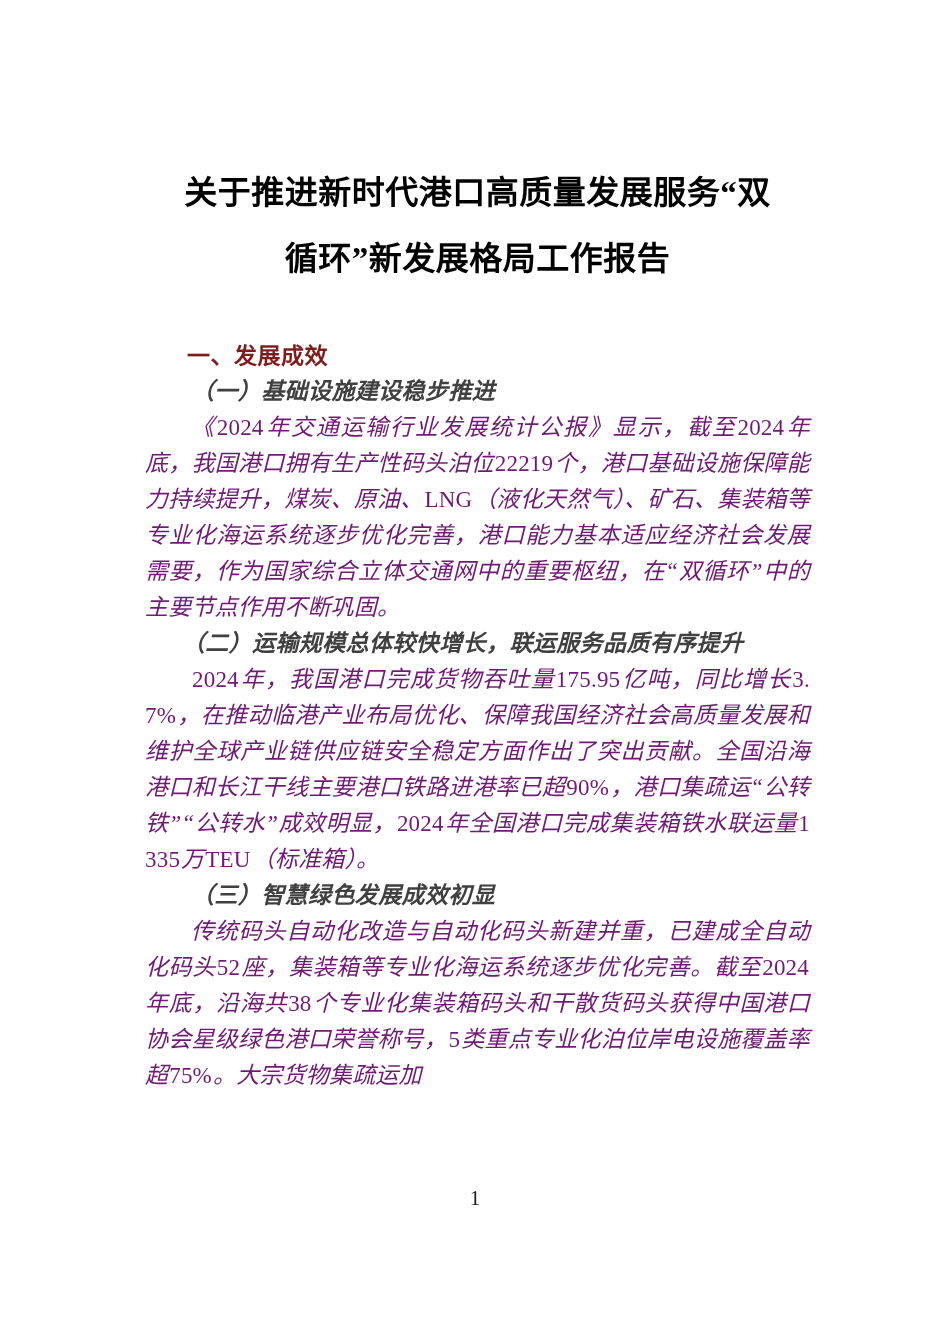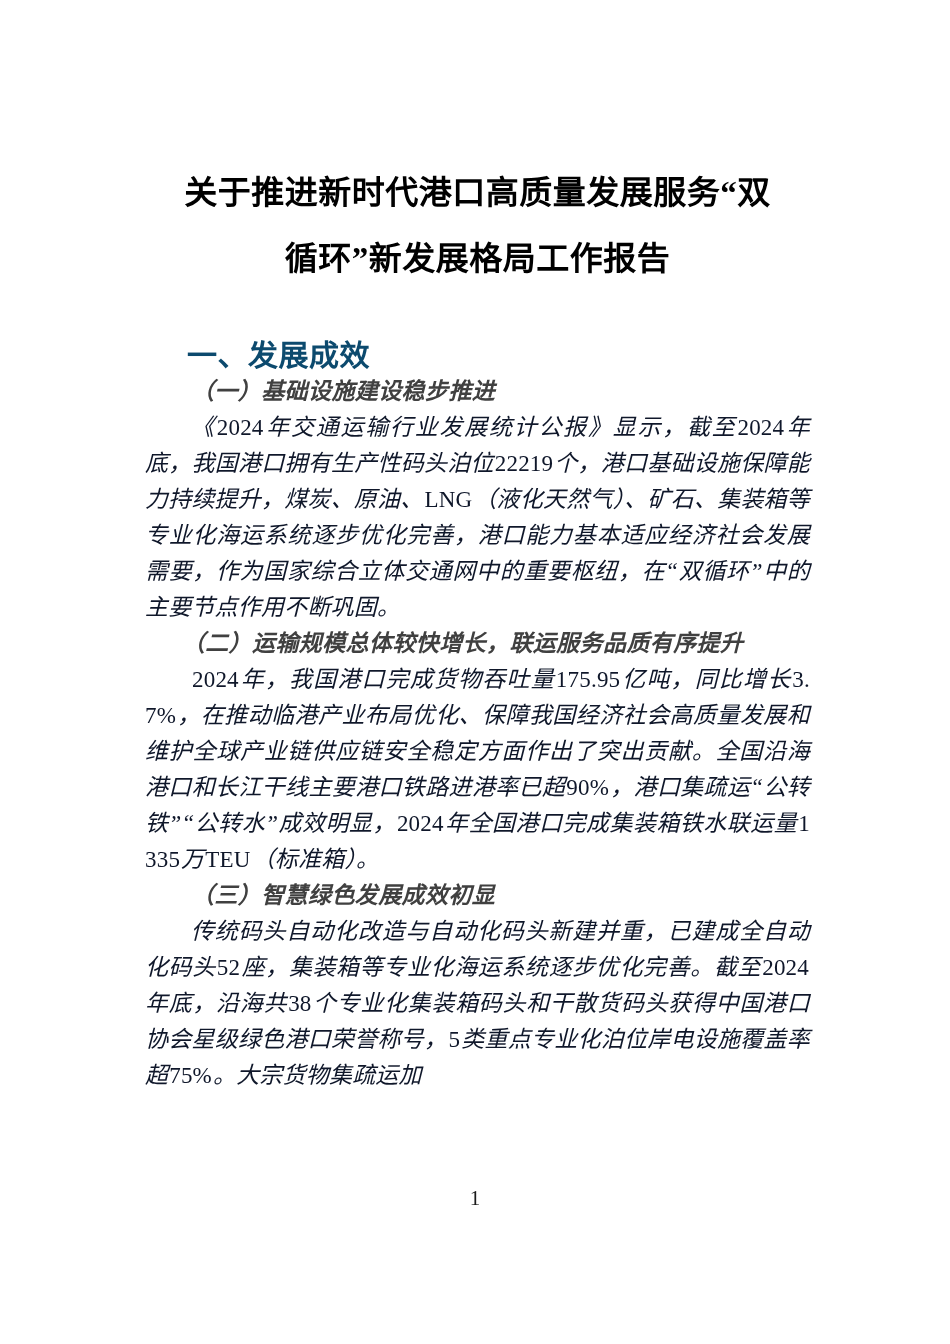--- a/index.html
+++ b/index.html
@@ -44,23 +44,23 @@
     color: #000000;
   }
 
   
   .h1-section {
     margin: 0;
     padding-top: 46px;
     padding-left: 42px;
     font-family: "DejaVu Sans", "Liberation Sans", sans-serif;
     font-weight: bold;
-    font-size: 30px;
+    font-size: 23px;
     line-height: 36px;
-    color: #0c4a6e;
+    color: #7f1d1d;
     letter-spacing: 0.5px;
   }
 
   
   .h2-section {
     margin: 0;
     font-family: "Liberation Serif", "DejaVu Serif", serif;
     font-style: italic;
     font-weight: 600;
     font-size: 23px;
@@ -73,21 +73,21 @@
   }
   .h2-section.tight { text-indent: 1.6em; }
 
   
   .para {
     margin: 0;
     font-family: "Liberation Serif", "DejaVu Serif", serif;
     font-style: italic;
     font-size: 23px;
     line-height: 36px;
-    color: #0f172a;
+    color: #701a75;
     text-align: justify;
     text-justify: inter-character;
     text-indent: 2em;
     letter-spacing: 0.2px;
     word-break: break-all;
   }
 
   
   .lat {
     font-style: normal;

